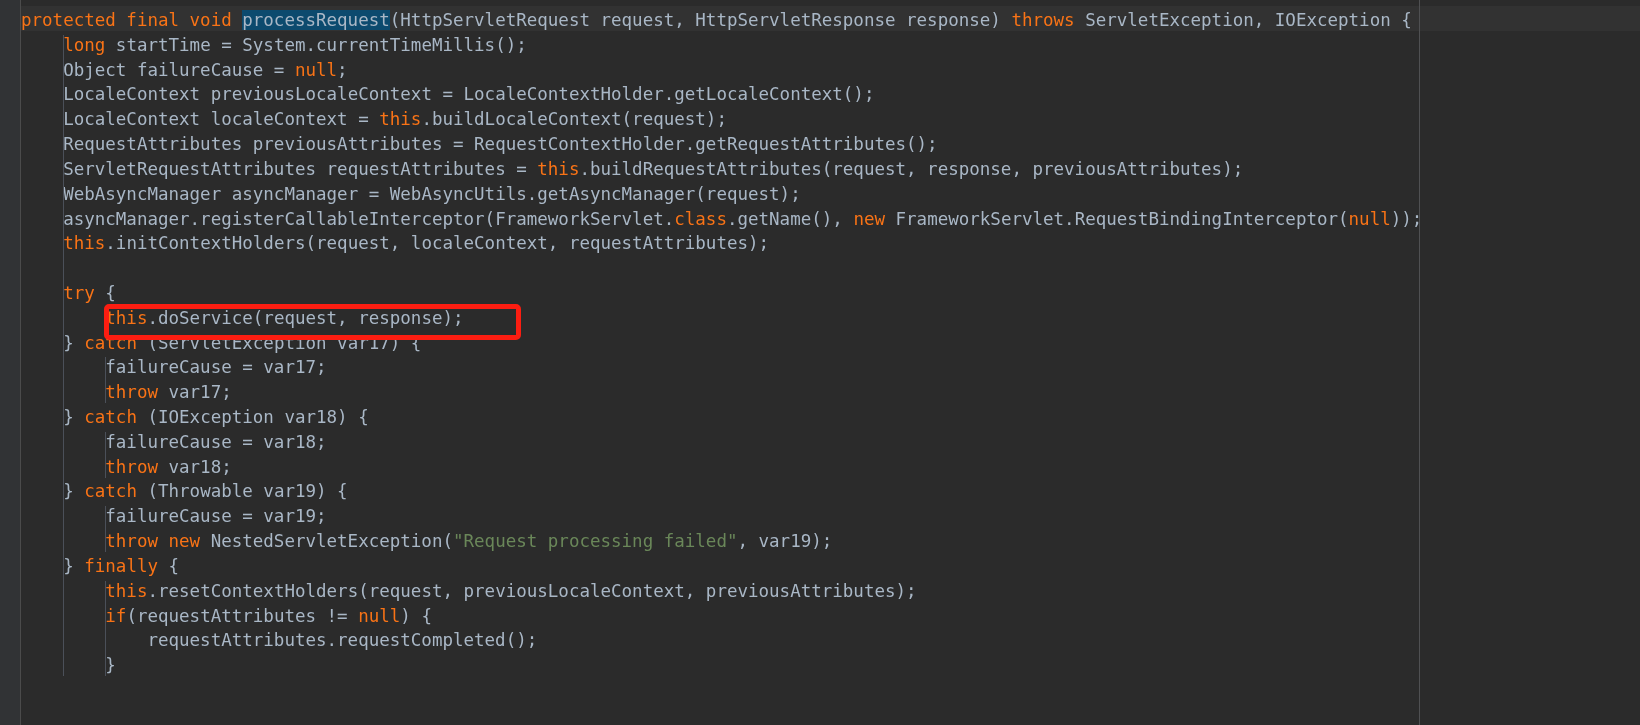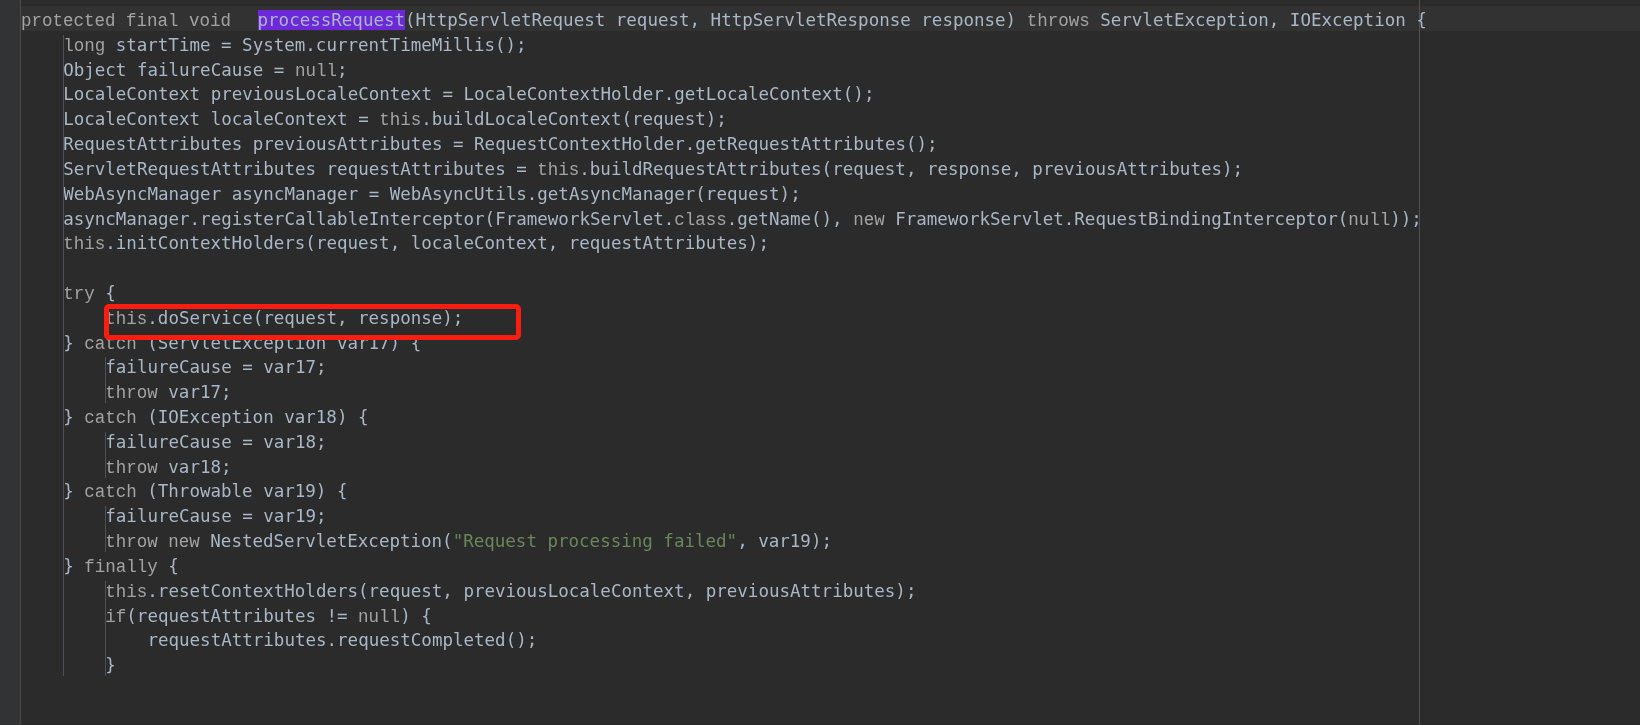--- a/index.html
+++ b/index.html
@@ -72,24 +72,24 @@
     padding-top: 8px;
     box-sizing: border-box;
   }
   .line {
     height: 24.82px;
     white-space: pre;
     position: relative;
   }
 
   
-  .kw   { color: #a3a3a3; font-family: Liberation Mono, monospace; }
+  .kw   { color: #f97316; }
   .txt  { color: #a9b7c6; }
   .str  { color: #6a8759; }
-  .hl   { background: #6d28d9; margin-left: 16px; }
+  .hl   { background: #0c4a6e; }
 
   
   .annot-box {
     position: absolute;
     left: 104px;
     top: 304px;
     width: 417px;
     height: 36px;
     border: 5px solid #fc1d11;
     border-radius: 5px;

